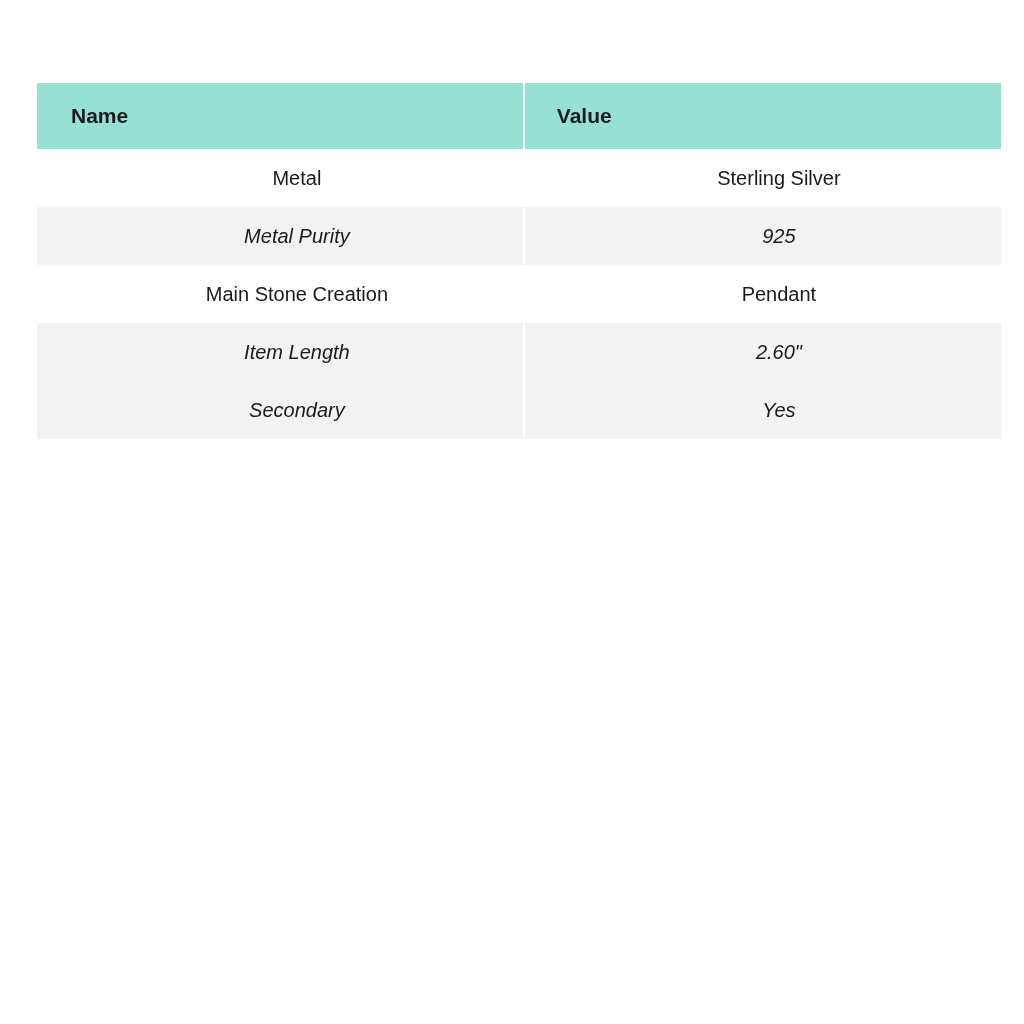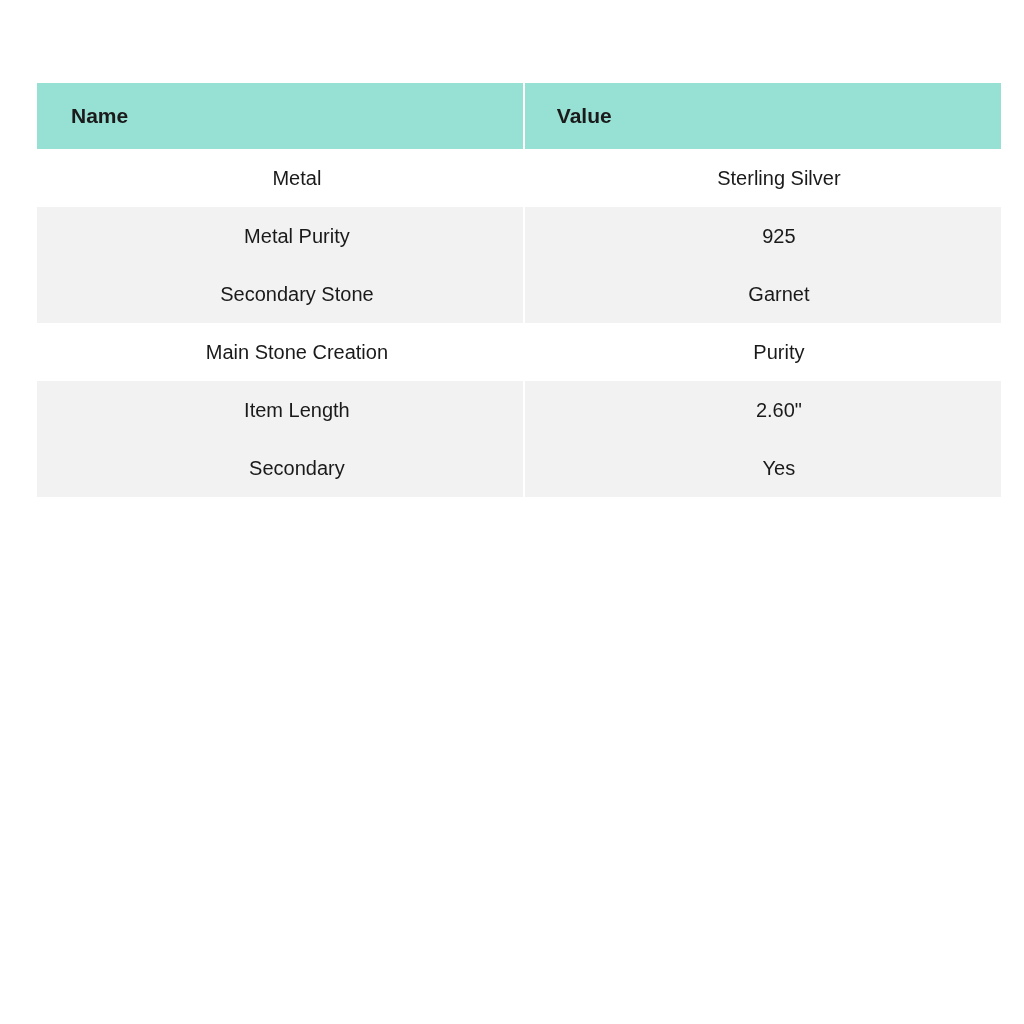--- a/index.html
+++ b/index.html
@@ -43,20 +43,21 @@
     height: 58px;
     text-align: center;
     padding-left: 34px;
     font-size: 20px;
     font-weight: 400;
     vertical-align: middle;
     background: var(--row-bg);
   }
   tr.striped td {
     background: var(--stripe-bg);
+    font-style: italic;
   }
   th.value-cell, td.value-cell {
     border-left: 2px solid var(--divider-color);
     padding-left: 32px;
   }
 </style>
 </head>
 <body>
 
 <div class="table-wrap">
@@ -73,27 +74,23 @@
     </thead>
     <tbody>
         <tr>
           <td>Metal</td>
           <td class="value-cell">Sterling Silver</td>
         </tr>
         <tr class="striped">
           <td>Metal Purity</td>
           <td class="value-cell">925</td>
         </tr>
-        <tr class="striped">
-          <td>Secondary Stone</td>
-          <td class="value-cell">Garnet</td>
-        </tr>
         <tr>
           <td>Main Stone Creation</td>
-          <td class="value-cell">Purity</td>
+          <td class="value-cell">Pendant</td>
         </tr>
         <tr class="striped">
           <td>Item Length</td>
           <td class="value-cell">2.60"</td>
         </tr>
         <tr class="striped">
           <td>Secondary</td>
           <td class="value-cell">Yes</td>
         </tr>
       </tbody>

